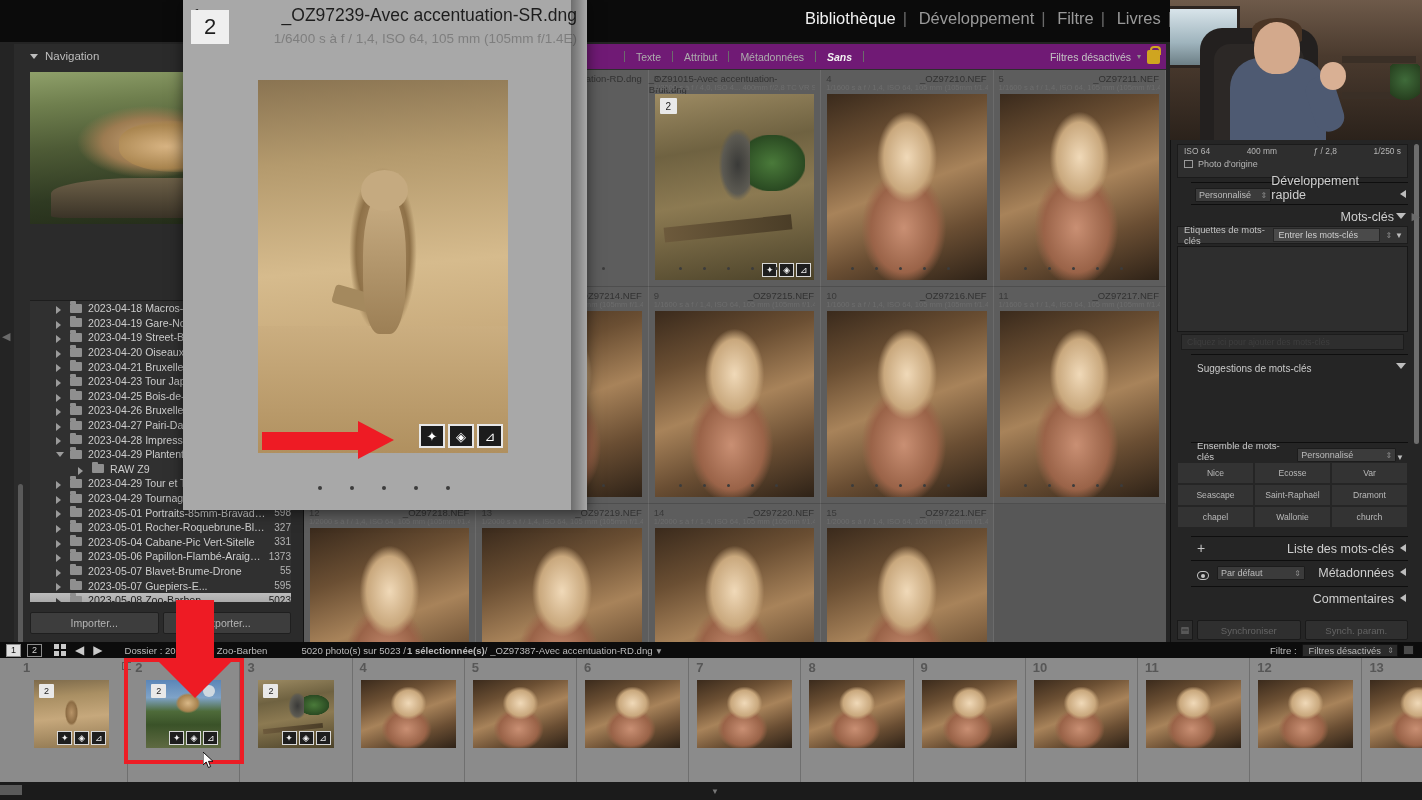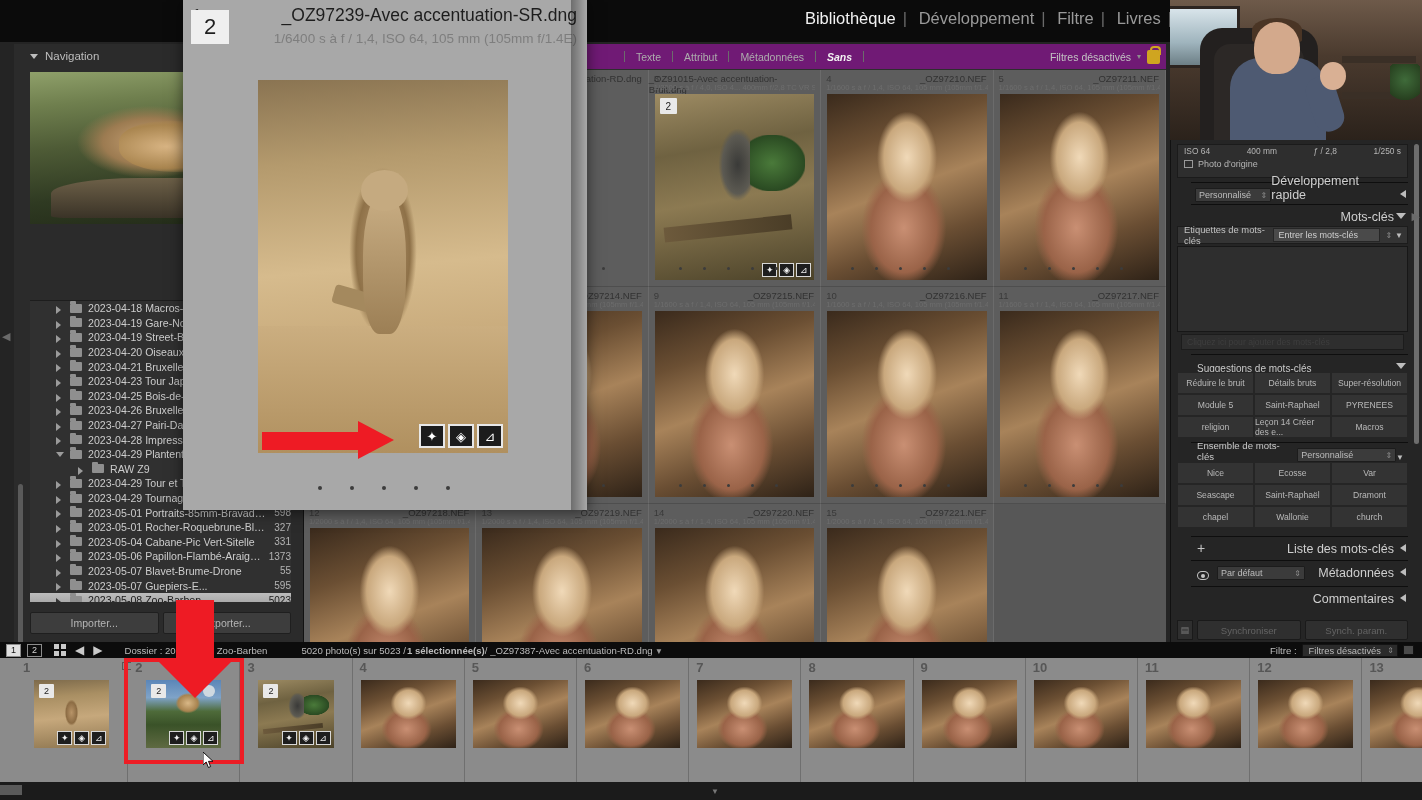--- a/index.html
+++ b/index.html
@@ -768,31 +768,20 @@
     </div>
 
     <div class="kwbox" style="top:106px;height:86px;"></div>
     <div style="position:absolute;left:10px;right:18px;top:194px;height:16px;background:#2e2e2e;border:1px solid #1c1c1c;
       font-size:8.6px;color:#3e3e3e;display:flex;align-items:center;padding-left:5px;">Cliquez ici pour ajouter des mots-clés</div>
 
     <div class="rp-section" style="top:214px;">
       <span style="font-size:10px;color:#c9c9c9;padding-left:6px;">Suggestions de mots-clés</span>
       <span class="tri-dn"></span>
     </div>
-    <div style="position:absolute;left:6px;right:14px;top:232px;" id="sugg-grid" class="sugg-grid">
-        <div>Réduire le bruit</div>
-        <div>Détails bruts</div>
-        <div>Super-résolution</div>
-        <div>Module 5</div>
-        <div>Saint-Raphael</div>
-        <div>PYRENEES</div>
-        <div>religion</div>
-        <div>Leçon 14  Créer des e...</div>
-        <div>Macros</div>
-      </div>
 
     <div class="rp-section" style="top:302px;">
       <span style="font-size:9.6px;color:#c9c9c9;padding-left:6px;">Ensemble de mots-clés</span>
       <div class="combo" style="width:104px;margin-left:6px;">
         <span>Personnalisé</span>
         <span class="st">⇕</span>
       </div>
       <span style="margin-left:auto;font-size:8px;color:#bdbdbd;padding-right:4px;">▼</span>
     </div>
     <div style="position:absolute;left:6px;right:14px;top:322px;" id="set-grid" class="sugg-grid">

